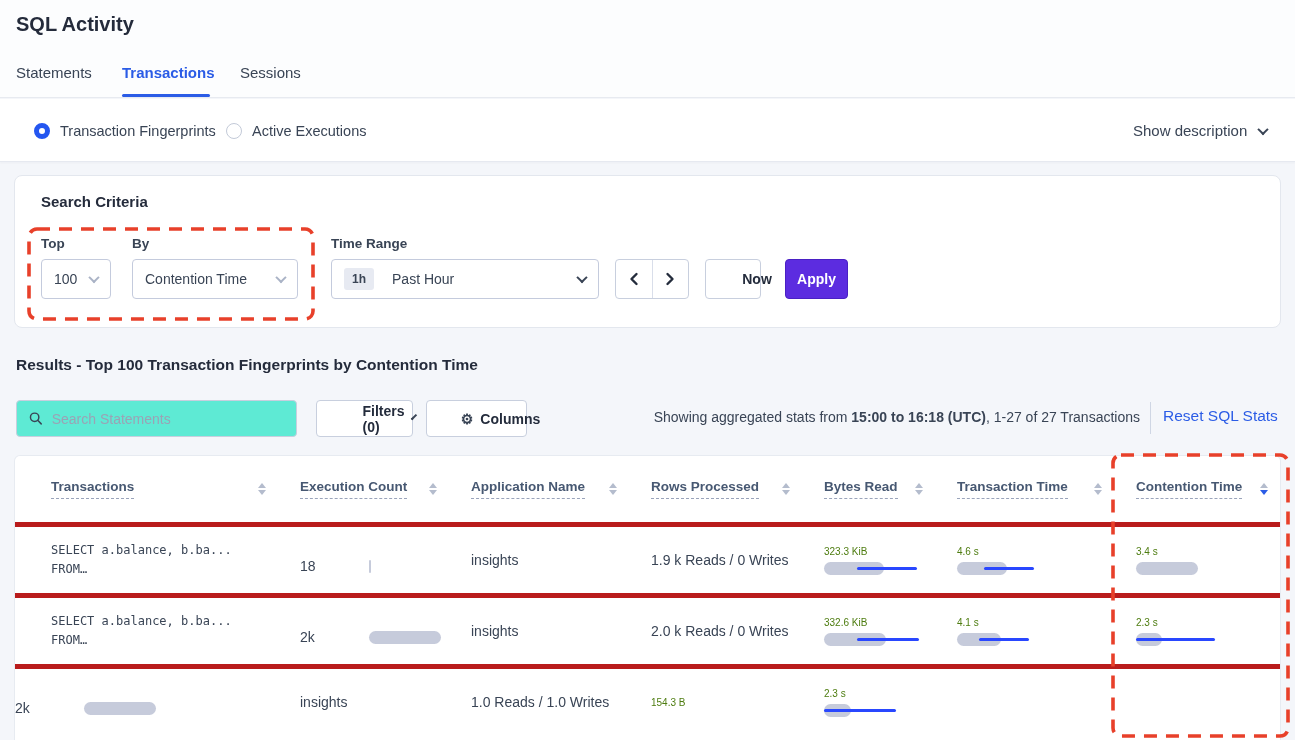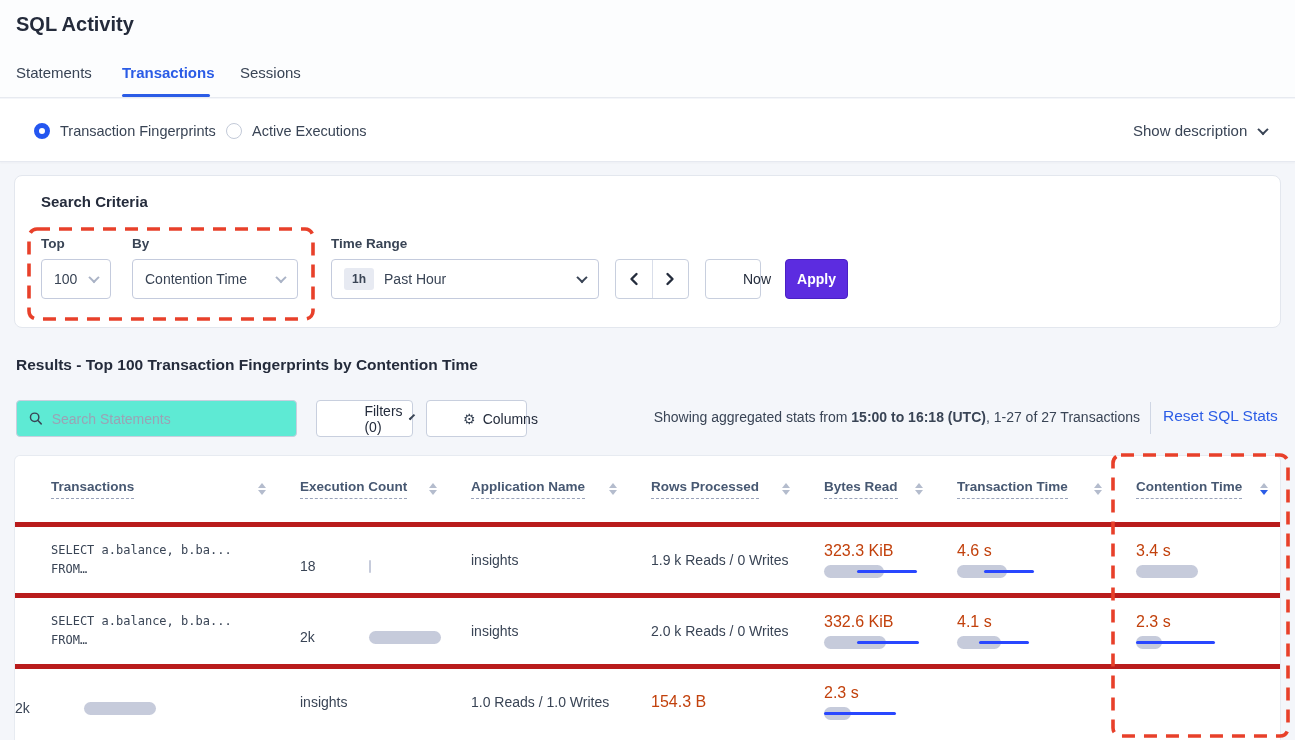--- a/index.html
+++ b/index.html
@@ -27,22 +27,22 @@
   .show-desc { position:absolute; left:1133px; top:0; height:63px; display:flex; align-items:center; gap:12px; cursor:pointer; }
   .show-desc span { font-size:15px; color:#394455; }
   .chev { width:8px; height:8px; border-right:2px solid #394455; border-bottom:2px solid #394455; transform:rotate(45deg) translate(-1px,-1px); display:inline-block; }
   .chev.gray { border-color:#aab3c6; }
 
   
   .criteria-card { position:absolute; left:14px; top:175px; width:1267px; height:153px; background:#fff; border:1px solid #e3e7ee; border-radius:8px; }
   .criteria-heading { position:absolute; left:26px; top:17px; font-size:15px; font-weight:700; color:#242b3b; }
   .field-label { position:absolute; top:60px; font-size:13.5px; font-weight:700; color:#394455; }
   .select-box { position:absolute; top:83px; height:40px; background:#fff; border:1px solid #c4cbdd; border-radius:4px; display:flex; align-items:center; padding:0 12px; font-size:14px; color:#394455; cursor:pointer; justify-content:space-between; }
-  .badge-1h { background:#e7eaf2; color:#394455; font-size:12px; font-weight:700; padding:4px 8px; border-radius:3px; margin-right:10px; }
-  .btn { background:#fff; border:1px solid #c8cfde; border-radius:4px; display:flex; align-items:center; justify-content:center; font-size:14px; font-weight:400; color:#242c3c; cursor:pointer;padding-left:48px; }
+  .badge-1h { background:#e7eaf2; color:#394455; font-size:12px; font-weight:700; padding:4px 8px; border-radius:3px; margin-right:18px; }
+  .btn { background:#fff; border:1px solid #c8cfde; border-radius:4px; display:flex; align-items:center; justify-content:center; font-size:14px; font-weight:700; color:#242c3c; cursor:pointer;padding-left:48px; }
   .arrow-group { position:absolute; left:600px; top:83px; width:74px; height:40px; border:1px solid #c8cfde; border-radius:4px; display:flex; background:#fff; }
   .arrow-btn { flex:1; display:flex; align-items:center; justify-content:center; cursor:pointer; }
   .arrow-btn:first-child { border-right:1px solid #d9deea; }
   .now-btn { position:absolute; left:690px; top:83px; width:56px; height:40px; }
   .apply-btn { position:absolute; left:770px; top:83px; width:63px; height:40px; background:#5c2ce0; border:1px solid #4a20c4; border-radius:4px; color:#fff; font-size:14px; font-weight:700; display:flex; align-items:center; justify-content:center; cursor:pointer; }
 
   
   .results-heading { position:absolute; left:16px; top:356px; font-size:15.5px; font-weight:700; color:#242b3b; }
   .search-box { position:absolute; left:16px; top:400px; width:281px; height:37px; background:#5eead4; border:1px solid #c8cfde; border-radius:4px; display:flex; align-items:center; padding:0 12px; gap:9px; }
   .search-box input { border:none; outline:none; font-size:14px; color:#394455; width:100%; font-family:"Liberation Sans",sans-serif; background:transparent; }
@@ -67,21 +67,21 @@
   .sort { display:flex; flex-direction:column; gap:2px; cursor:pointer; }
   .sort .up { width:0; height:0; border-left:4px solid transparent; border-right:4px solid transparent; border-bottom:5px solid #b4bccd; }
   .sort .dn { width:0; height:0; border-left:4px solid transparent; border-right:4px solid transparent; border-top:5px solid #b4bccd; }
   .sort.desc .dn { border-top-color:#2b5ce6; }
   .cell { font-size:14px; color:#394455; }
   .cell.sql { padding-left:36px; font-family:"DejaVu Sans Mono", monospace; font-size:12px; line-height:19px; white-space:pre; }
   .exec-cell { display:flex; align-items:center;margin-top:12px; }
   .exec-cell .val { width:69px; font-size:14px; }
   .exec-bar { height:13px; border-radius:7px; background:#c6cbdb; }
   .metric { display:flex; flex-direction:column; gap:5px; }
-  .metric .val { font-size:16px; color:#c2410c; }
+  .metric .val { font-size:10px; color:#4d7c0f; }
   .bullet { position:relative; height:13px; width:120px; }
   .gbar { position:absolute; left:0; top:0; height:13px; border-radius:7px; background:#c6cbdb; }
   .bline { position:absolute; top:5px; height:3px; background:#2947ff; border-radius:2px; }
 
   
   .overlay { position:absolute; pointer-events:none; }
 </style>
 </head>
 <body>
 

